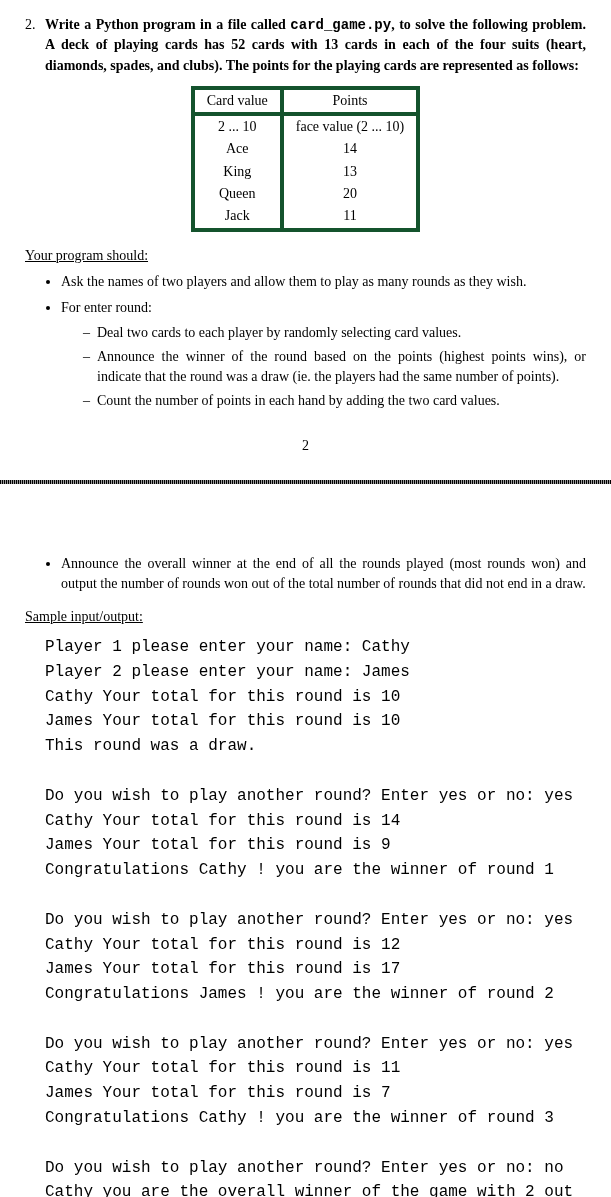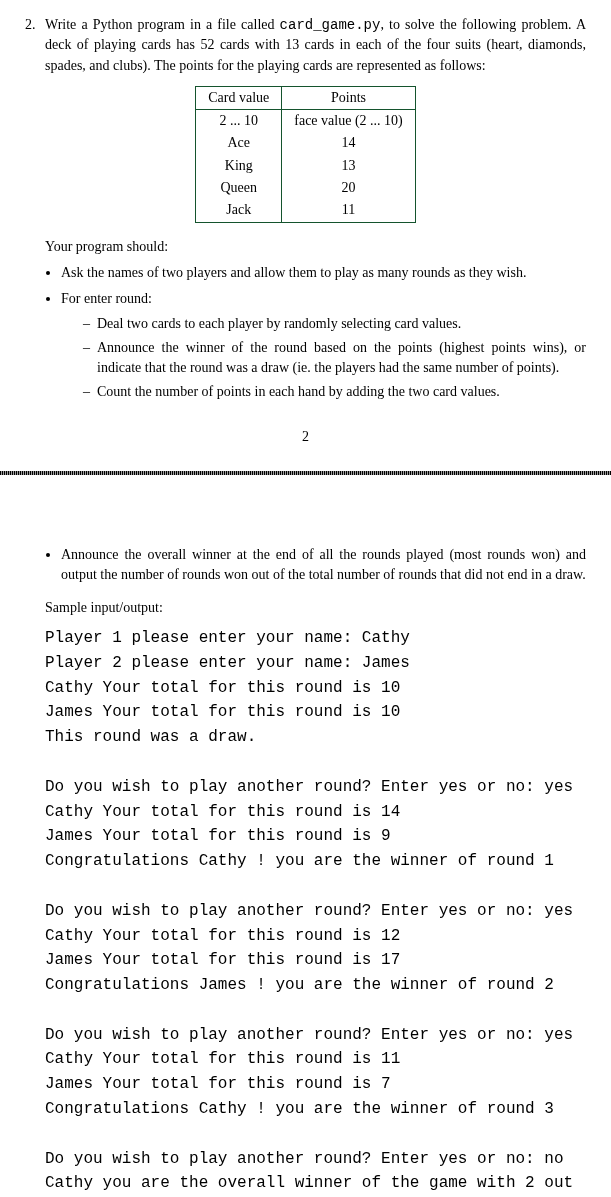--- a/index.html
+++ b/index.html
@@ -18,36 +18,37 @@
     align-items: flex-start;
     margin-bottom: 8px;
   }
   .problem-num {
     width: 20px;
     flex-shrink: 0;
   }
   .problem-body {
     flex: 1;
     text-align: justify;
+    font-weight: bold;
   }
   .tt {
     font-family: "Courier New", Courier, monospace;
   }
   table.card-table {
     border-collapse: collapse;
     margin: 10px auto 14px auto;
   }
   table.card-table td, table.card-table th {
-    border: 1px solid #14532d;
+    border: 4px solid #14532d;
     padding: 1px 12px;
     text-align: center;
     font-weight: normal;
   }
   .indent1 {
-    margin-left: 20px;
+    text-decoration: underline;
   }
   .bullets {
     margin: 6px 0 0 36px;
     padding: 0;
   }
   .bullets > li {
     margin-bottom: 6px;
     list-style-type: disc;
     text-align: justify;
   }

